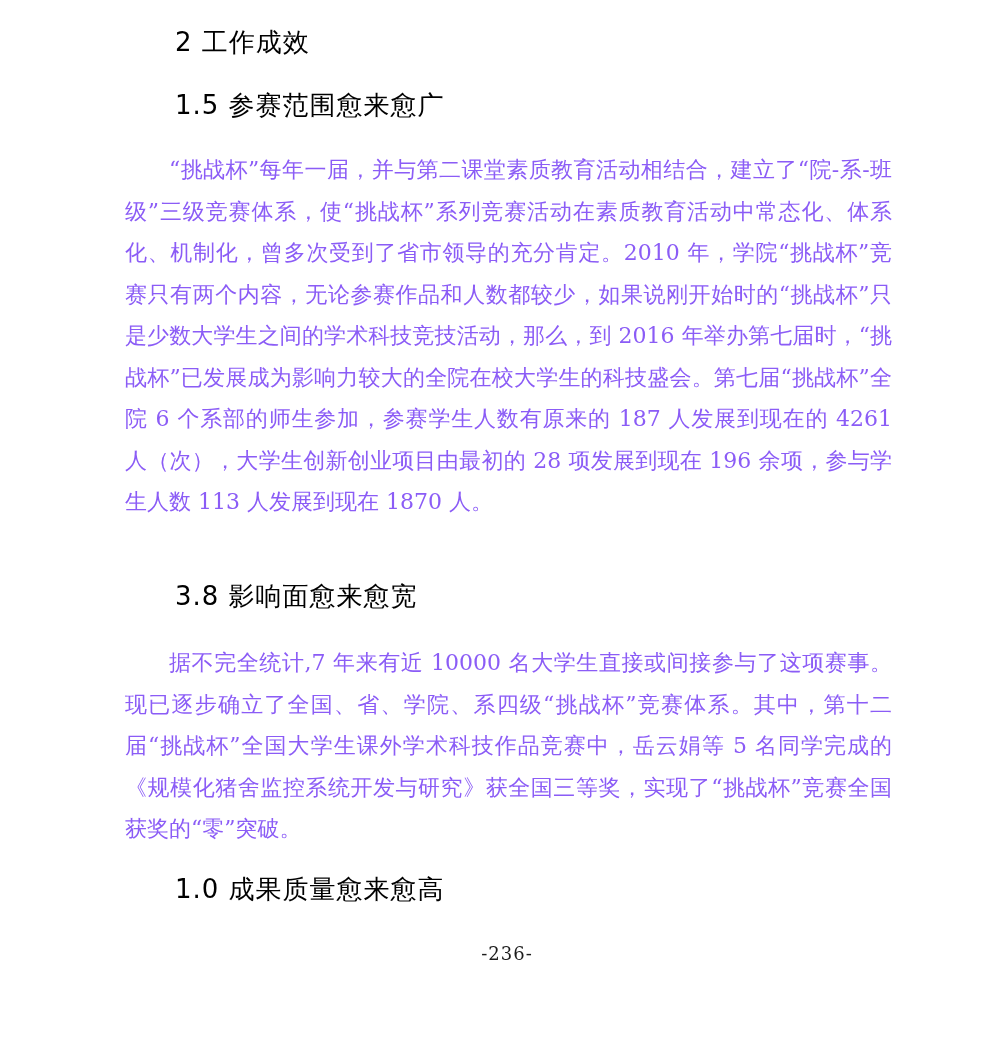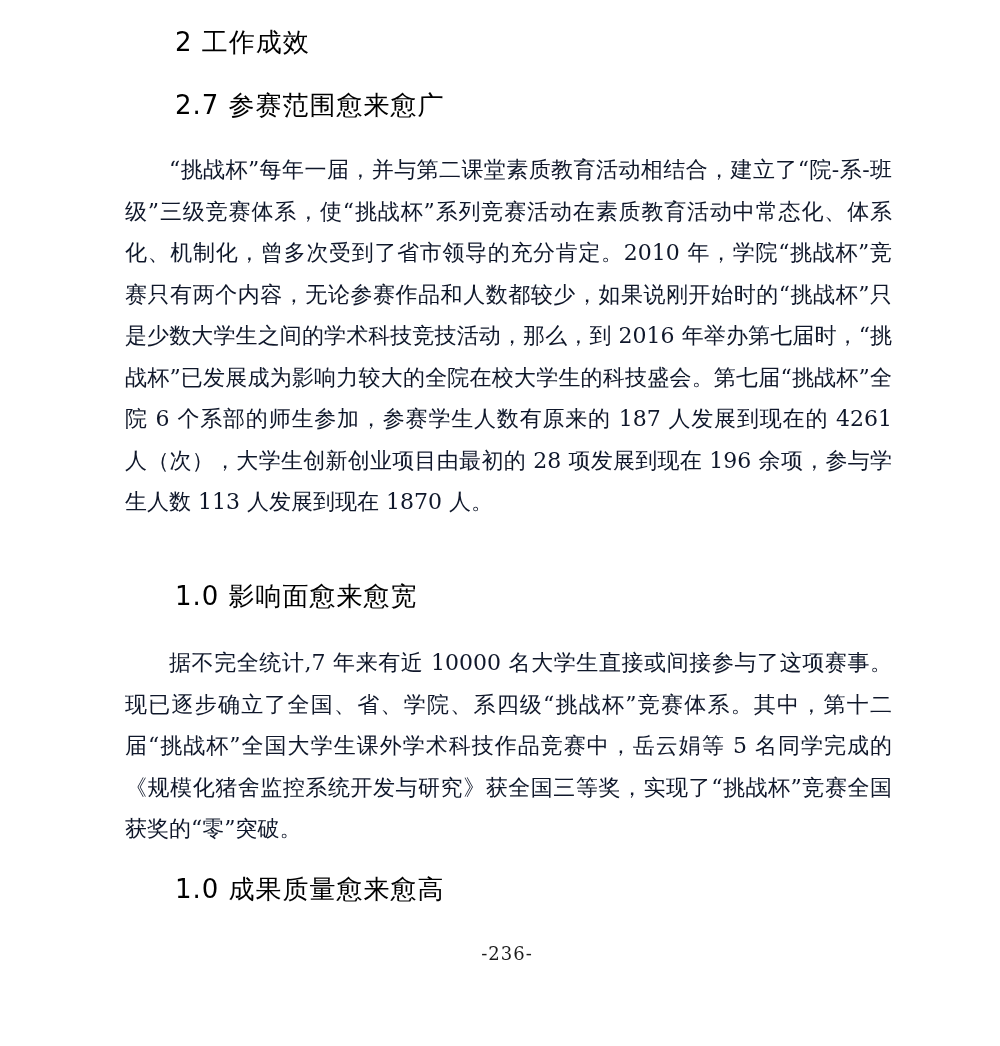--- a/index.html
+++ b/index.html
@@ -42,21 +42,21 @@
     position: absolute;
     left: 118px;
     width: 767px;
     margin: 0;
     font-family: "DejaVu Serif", "Liberation Serif", serif;
     font-size: 22px;
     line-height: 41.5px;
     text-align: justify;
     text-justify: inter-ideograph;
     text-indent: 2em;
-    color: #0f172a;
+    color: #8b5cf6;
   }
   .p-1 { top: 149px; }
   .p-2 { top: 642px; }
   .page-footer {
     position: absolute;
     left: 0;
     top: 943px;
     width: 1000px;
     text-align: center;
   }
@@ -68,25 +68,25 @@
   }
 </style>
 </head>
 <body>
 
 <div class="page">
   <main class="content">
 
     <h1 class="h-main">2 工作成效</h1>
 
-    <h2 class="h-sub h-21">2.7 参赛范围愈来愈广</h2>
+    <h2 class="h-sub h-21">1.5 参赛范围愈来愈广</h2>
 
     <p class="body-para p-1">“挑战杯”每年一届，并与第二课堂素质教育活动相结合，建立了“院-系-班级”三级竞赛体系，使“挑战杯”系列竞赛活动在素质教育活动中常态化、体系化、机制化，曾多次受到了省市领导的充分肯定。2010 年，学院“挑战杯”竞赛只有两个内容，无论参赛作品和人数都较少，如果说刚开始时的“挑战杯”只是少数大学生之间的学术科技竞技活动，那么，到 2016 年举办第七届时，“挑战杯”已发展成为影响力较大的全院在校大学生的科技盛会。第七届“挑战杯”全院 6 个系部的师生参加，参赛学生人数有原来的 187 人发展到现在的 4261 人（次），大学生创新创业项目由最初的 28 项发展到现在 196 余项，参与学生人数 113 人发展到现在 1870 人。</p>
 
-    <h2 class="h-sub h-22">1.0 影响面愈来愈宽</h2>
+    <h2 class="h-sub h-22">3.8 影响面愈来愈宽</h2>
 
     <p class="body-para p-2">据不完全统计,7 年来有近 10000 名大学生直接或间接参与了这项赛事。现已逐步确立了全国、省、学院、系四级“挑战杯”竞赛体系。其中，第十二届“挑战杯”全国大学生课外学术科技作品竞赛中，岳云娟等 5 名同学完成的《规模化猪舍监控系统开发与研究》获全国三等奖，实现了“挑战杯”竞赛全国获奖的“零”突破。</p>
 
     <h2 class="h-sub h-23">1.0 成果质量愈来愈高</h2>
 
     <footer class="page-footer">
       <span class="page-number">-236-</span>
     </footer>
 
   </main>

